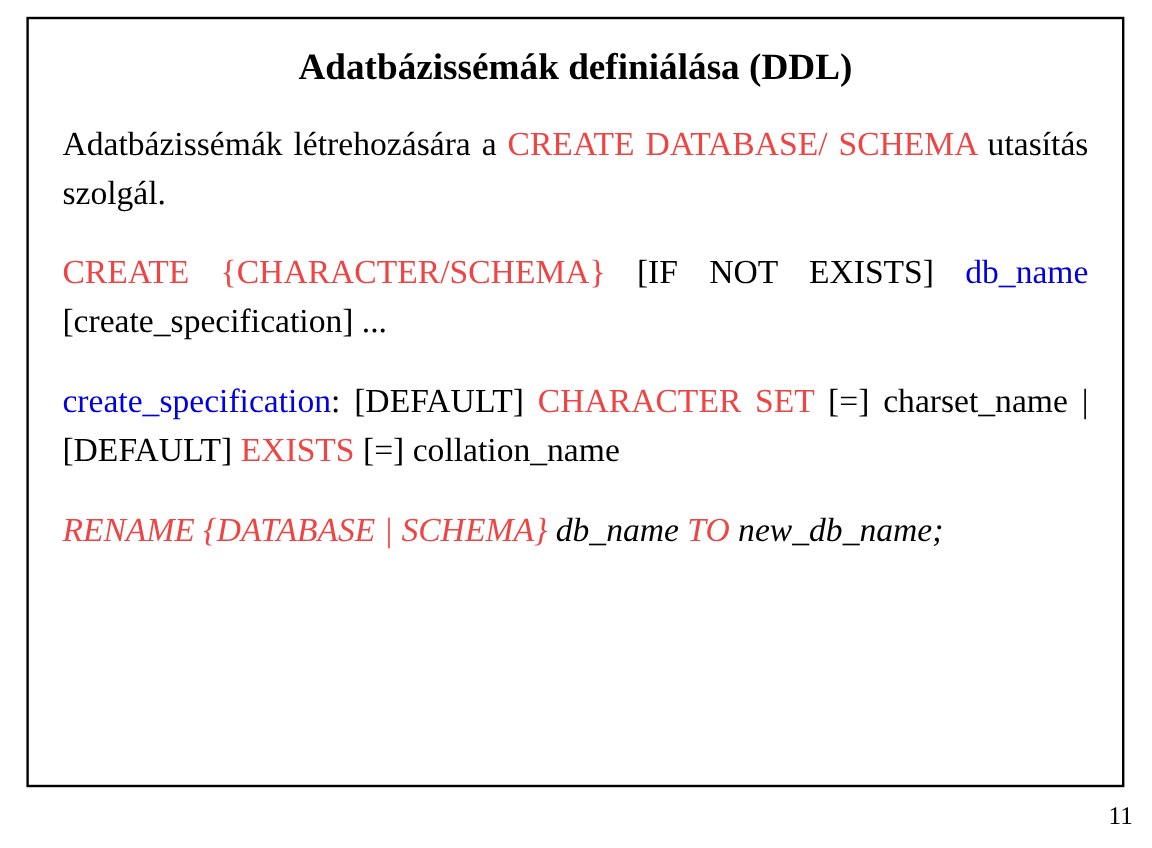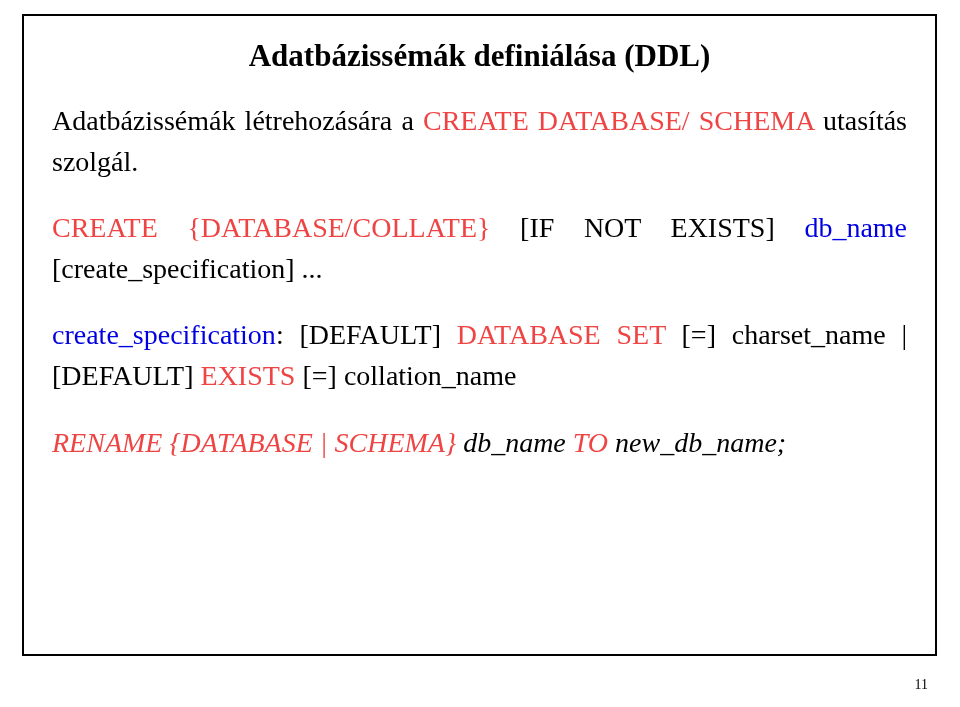--- a/index.html
+++ b/index.html
@@ -36,42 +36,42 @@
   }
   .para-last {
     margin: 0;
     font-style: italic;
   }
   .kw { color: #ef4444; }
   .blue { color: #0000e0; }
   .pagenum {
     position: absolute;
     bottom: 14px;
-    right: 32px;
-    font-size: 14px;
+    right: 16px;
+    font-size: 21px;
     color: #000;
   }
 </style>
 </head>
 <body>
 
 <div class="slide">
 
   <h1 class="title">Adatbázissémák definiálása (DDL)</h1>
 
   <p class="para">
     <span>Adatbázissémák létrehozására a </span><span class="kw">CREATE DATABASE/ SCHEMA</span><span> utasítás szolgál.</span>
   </p>
 
   <p class="para">
-    <span class="kw">CREATE {DATABASE/COLLATE}</span><span> [IF NOT EXISTS] </span><span class="blue">db_name </span><span>[create_specification] ...</span>
+    <span class="kw">CREATE {CHARACTER/SCHEMA}</span><span> [IF NOT EXISTS] </span><span class="blue">db_name </span><span>[create_specification] ...</span>
   </p>
 
   <p class="para">
-    <span class="blue">create_specification</span><span>: [DEFAULT] </span><span class="kw">DATABASE SET</span><span> [=] charset_name | [DEFAULT] </span><span class="kw">EXISTS</span><span> [=] collation_name</span>
+    <span class="blue">create_specification</span><span>: [DEFAULT] </span><span class="kw">CHARACTER SET</span><span> [=] charset_name | [DEFAULT] </span><span class="kw">EXISTS</span><span> [=] collation_name</span>
   </p>
 
 
   <p class="para para-last">
     <span class="kw">RENAME {DATABASE | SCHEMA}</span><span> db_name </span><span class="kw">TO</span><span> new_db_name;</span>
   </p>
 
 </div>
 
 <div class="pagenum">11</div>

